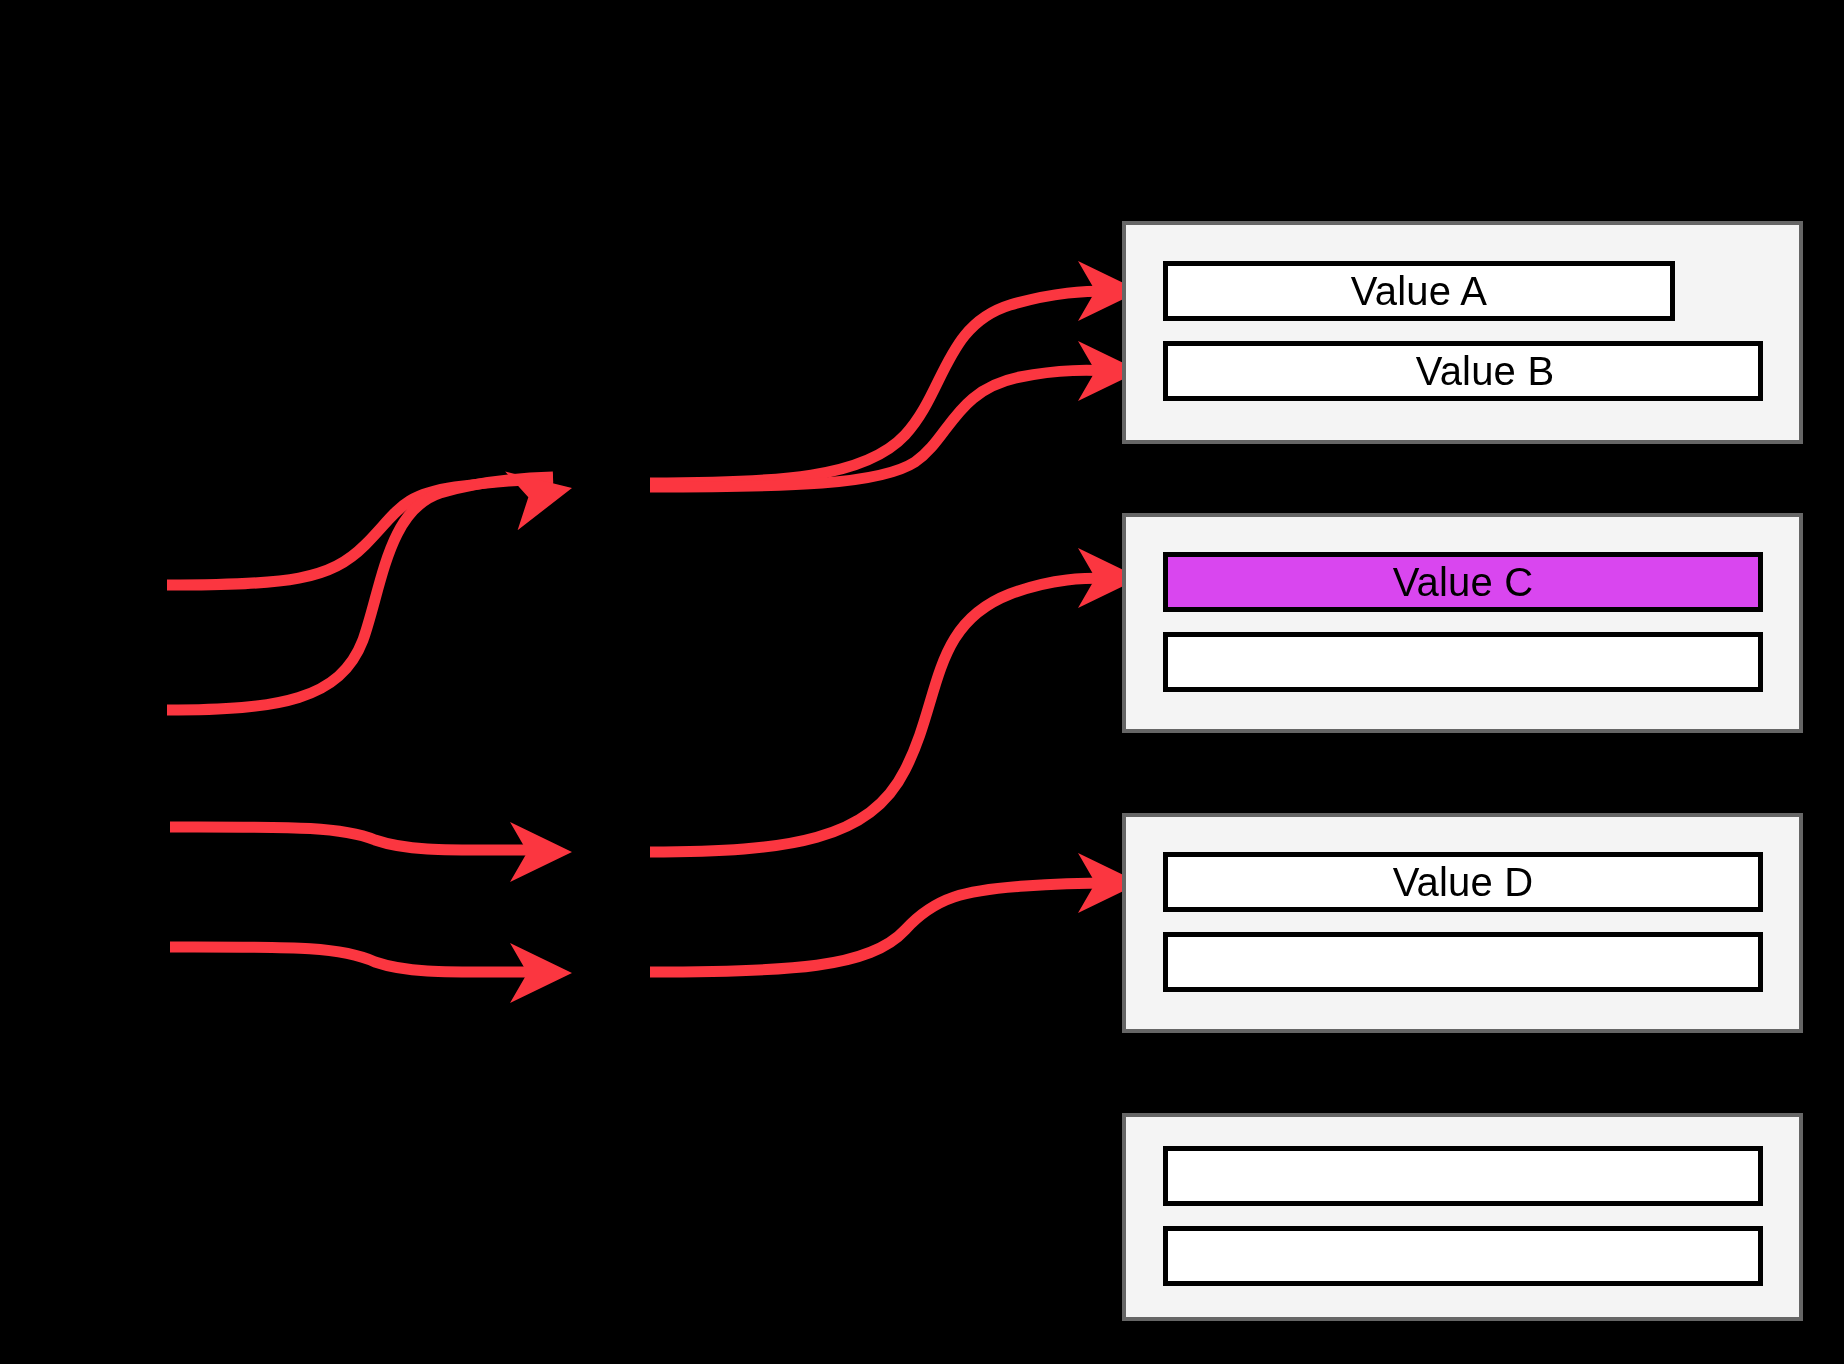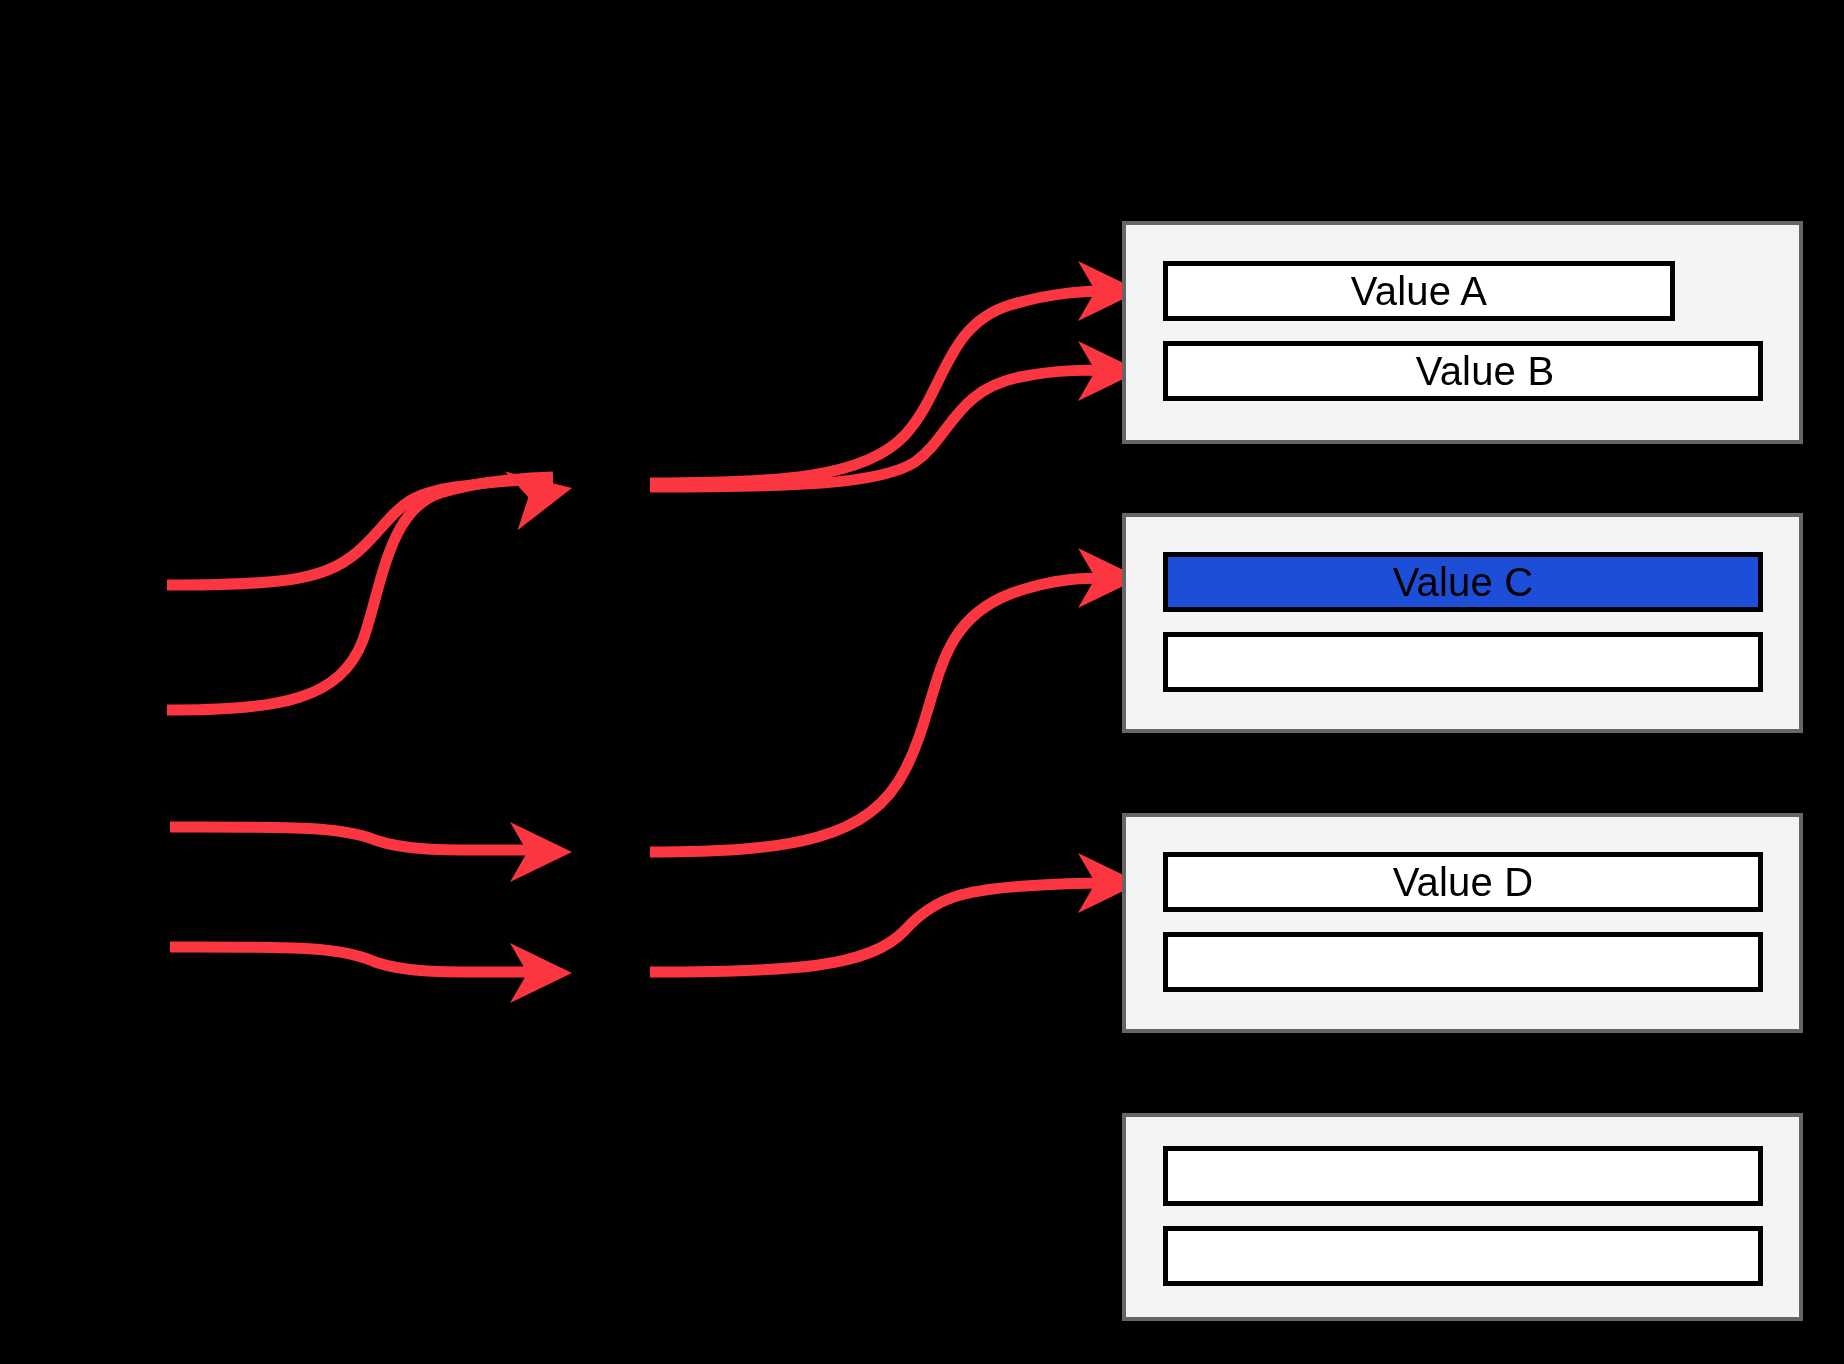--- a/index.html
+++ b/index.html
@@ -98,21 +98,21 @@
       <div class="panel" style="left: 1122px; top: 813px; width: 681px; height: 220px; background: rgb(244, 244, 244); border-color: rgb(102, 102, 102);"></div>
       <div class="panel" style="left: 1122px; top: 1113px; width: 681px; height: 208px; background: rgb(244, 244, 244); border-color: rgb(102, 102, 102);"></div>
     </div>
 
 <div class="slot" style="left: 1163px; top: 261px; width: 512px; height: 60px; background: rgb(255, 255, 255); border-color: rgb(0, 0, 0);">
       <span class="slot-label" style="color: rgb(0, 0, 0);">Value A</span>
     </div>
     <div class="slot" style="left: 1163px; top: 341px; width: 600px; height: 60px; background: rgb(255, 255, 255); border-color: rgb(0, 0, 0); padding-left: 44px;">
       <span class="slot-label" style="color: rgb(0, 0, 0);">Value B</span>
     </div>
-    <div class="slot" style="left: 1163px; top: 552px; width: 600px; height: 60px; background: #1d4ed8; border-color: rgb(0, 0, 0);">
+    <div class="slot" style="left: 1163px; top: 552px; width: 600px; height: 60px; background: #d946ef; border-color: rgb(0, 0, 0);">
       <span class="slot-label" style="color: rgb(0, 0, 0);">Value C</span>
     </div>
     <div class="slot" style="left: 1163px; top: 632px; width: 600px; height: 60px; background: rgb(255, 255, 255); border-color: rgb(0, 0, 0);">
       <span class="slot-label" style="color: rgb(0, 0, 0);"></span>
     </div>
     <div class="slot" style="left: 1163px; top: 852px; width: 600px; height: 60px; background: rgb(255, 255, 255); border-color: rgb(0, 0, 0);">
       <span class="slot-label" style="color: rgb(0, 0, 0);">Value D</span>
     </div>
     <div class="slot" style="left: 1163px; top: 932px; width: 600px; height: 60px; background: rgb(255, 255, 255); border-color: rgb(0, 0, 0);">
       <span class="slot-label" style="color: rgb(0, 0, 0);"></span>

